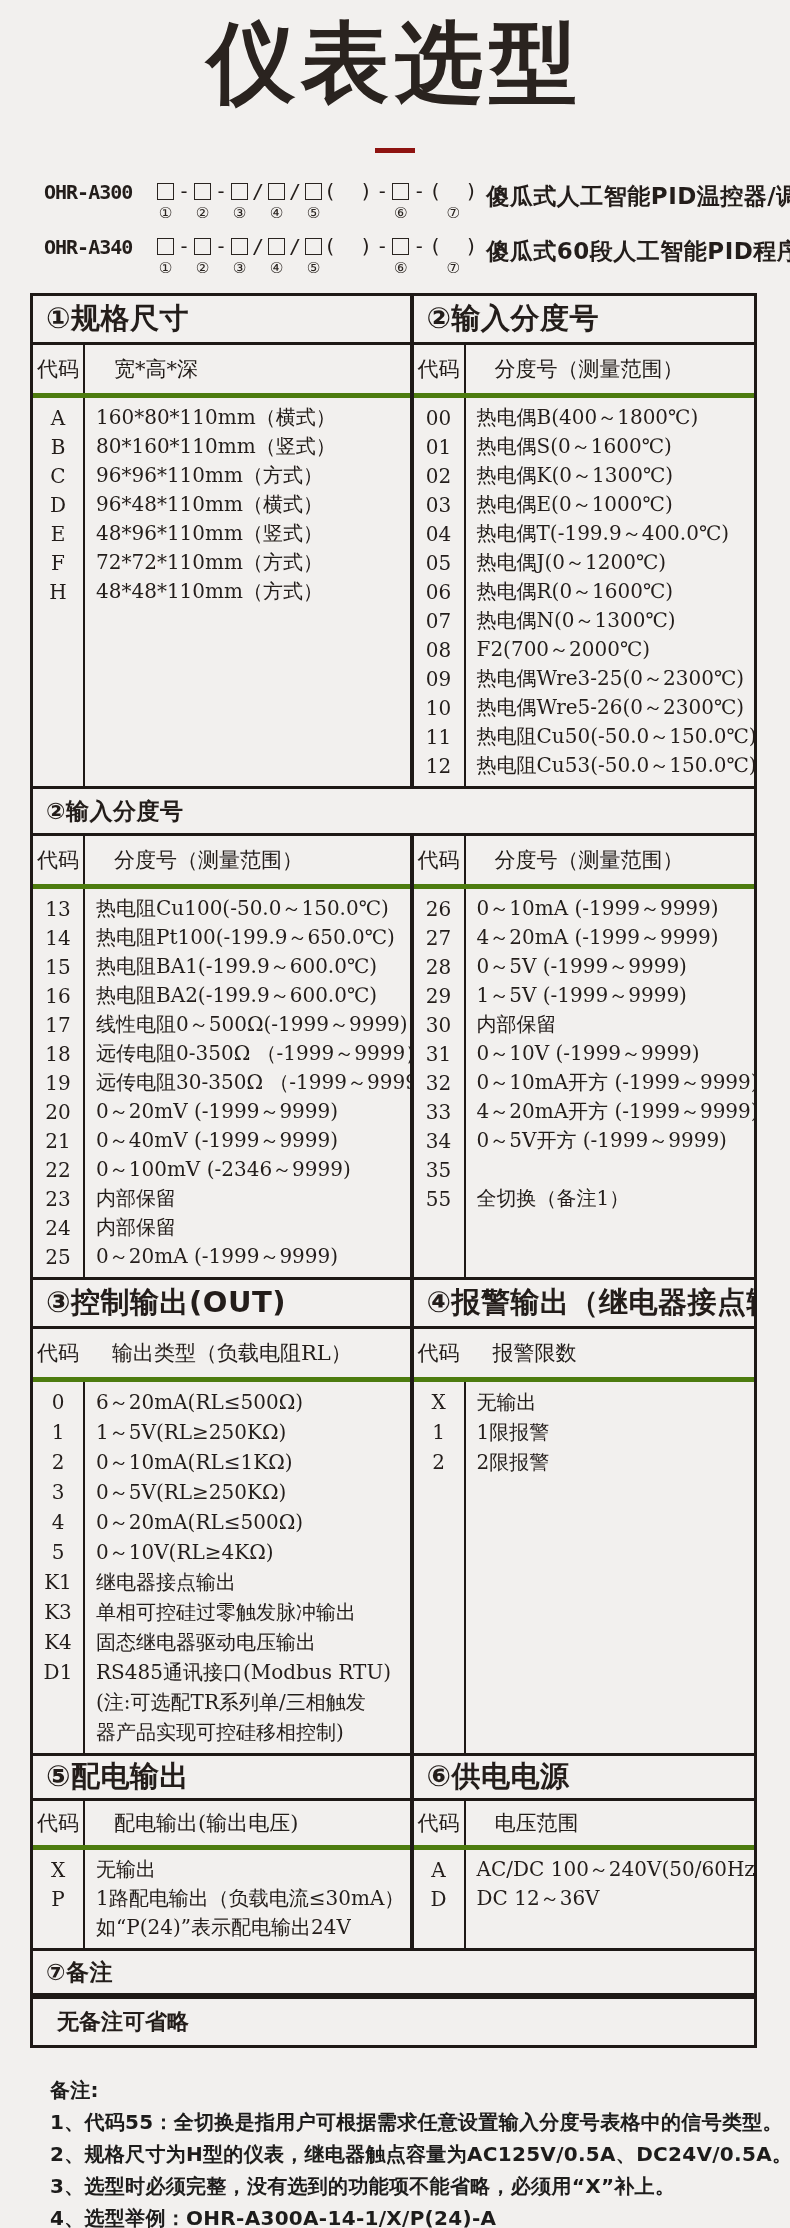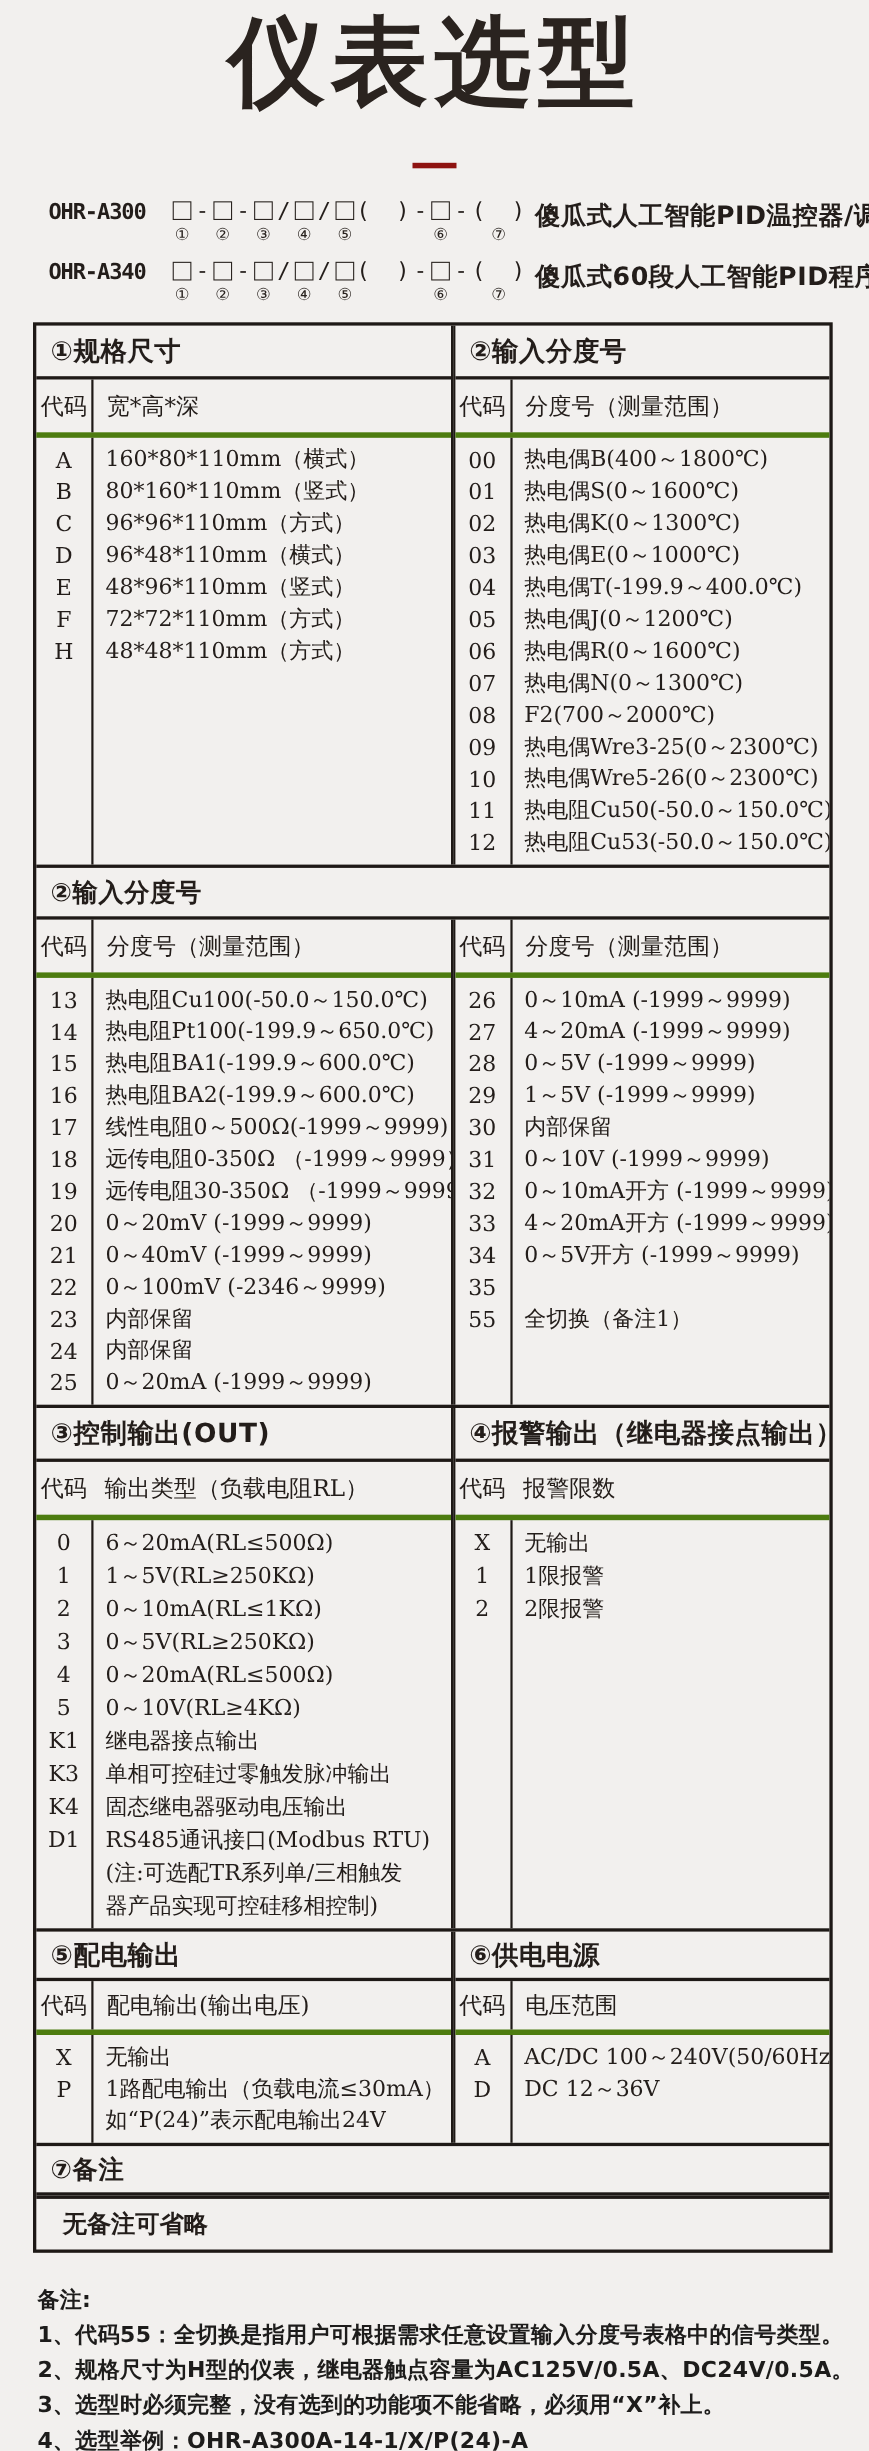--- a/index.html
+++ b/index.html
@@ -6,21 +6,21 @@
   body{
     width:790px;height:2228px;overflow:hidden;
     background:#f2f0ee;color:#231d1a;
     font-family:"DejaVu Sans",sans-serif;
     -webkit-font-smoothing:antialiased;
   }
   
   .title{
     margin:14px 0 0;text-align:center;
     font-size:88px;line-height:100px;font-weight:800;letter-spacing:6px;
-    color:#2a231f;font-family:Liberation Mono, monospace;
+    color:#2a231f;font-family:Liberation Serif, serif;
   }
   .redbar{width:40px;height:5px;background:#8e1310;margin:34px auto 0;}
   
   .models{margin:26px 0 0 44px;}
   .model-line{display:flex;align-items:flex-start;height:55px;}
   .model-name{
     flex:0 0 112px;font-family:"DejaVu Sans Mono",monospace;
     font-size:20px;font-weight:700;padding-top:1px;letter-spacing:-1px;
   }
   .code-slots{display:flex;align-items:flex-start;}
@@ -35,53 +35,53 @@
     letter-spacing:0.5px;white-space:nowrap;}
   
   .maintable{margin:4px 0 0 30px;width:727px;border:3px solid #1e1916;box-sizing:border-box;}
   .band{display:grid;grid-template-columns:52.5% 47.5%;}
   .bt{border-top:3px solid #1e1916;}
   .tcell{display:flex;flex-direction:column;box-sizing:border-box;min-width:0;}
   .tcell.l{border-right:2px solid #1e1916;}
   .tcell.r{border-left:2px solid #1e1916;}
   .sec-hdr{
     height:46px;flex:0 0 46px;display:flex;align-items:center;padding-left:13px;
-    font-size:24px;font-weight:700;border-bottom:3px solid #1e1916;
+    font-size:29px;font-weight:700;border-bottom:3px solid #1e1916;
     letter-spacing:0.5px;white-space:nowrap;overflow:hidden;
   }
   .full-hdr{
     height:44px;display:flex;align-items:center;padding-left:13px;
     font-size:23px;font-weight:700;border-bottom:3px solid #1e1916;letter-spacing:0.5px;
   }
   .subhead{
     height:48px;flex:0 0 48px;display:flex;align-items:stretch;
     border-bottom:5px solid #4d7c0f;
     font-family:"DejaVu Serif",serif;font-weight:400;font-size:21px;
   }
   .sh-code{flex:0 0 50px;display:flex;align-items:center;justify-content:center;
     border-right:2px solid #1e1916;}
   .subhead.no-div .sh-code{border-right:none;}
-  .sh-label{display:flex;align-items:center;padding-left:12px;white-space:nowrap;overflow:hidden;}
+  .sh-label{display:flex;align-items:center;padding-left:29px;white-space:nowrap;overflow:hidden;}
   .tbody{
     position:relative;flex:1 1 auto;padding:5px 0 6px;
     font-family:"DejaVu Serif",serif;font-size:20px;
   }
   .tbody::before{content:"";position:absolute;left:50px;top:0;bottom:0;width:2px;background:#1e1916;}
   .trow{display:flex;align-items:center;height:29px;}
   .band-s3 .trow{height:30px;}
   .t-code{flex:0 0 50px;text-align:center;}
   .t-label{padding-left:13px;white-space:nowrap;overflow:hidden;}
   .fullrow{
     height:46px;display:flex;align-items:center;padding-left:24px;
     font-family:"DejaVu Serif",serif;font-weight:600;font-size:22px;
   }
   
   .footnotes{margin:26px 0 0 34px;font-size:20px;font-weight:700;
     line-height:32px;color:#1d1c1b;letter-spacing:0.3px;}
-  .note-line{white-space:nowrap;}
+  .note-line{white-space:nowrap;margin-left:16px;}
   .note-indent{padding-left:140px;white-space:nowrap;}
 </style>
 </head>
 <body>
 
 <div class="title">仪表选型</div>
 <div class="redbar"></div>
 
 <div class="models">
   <div class="model-line">

